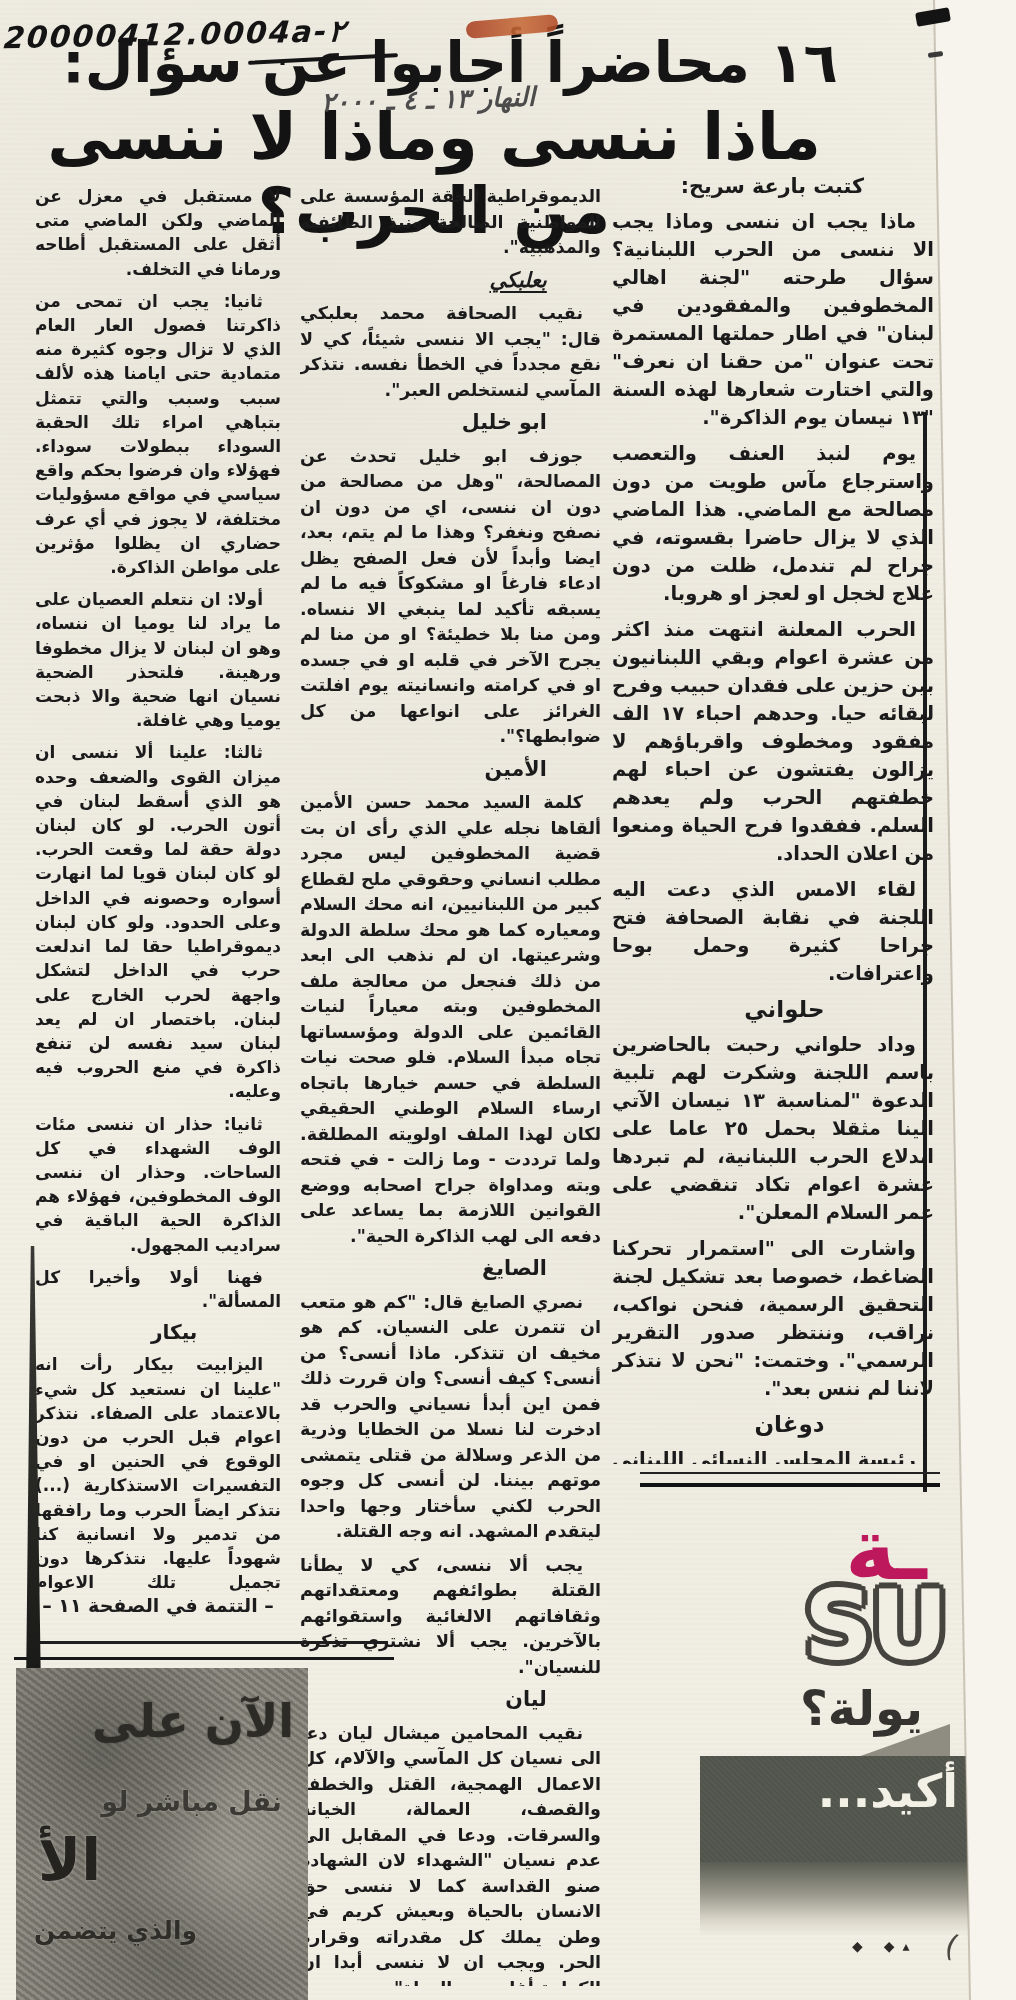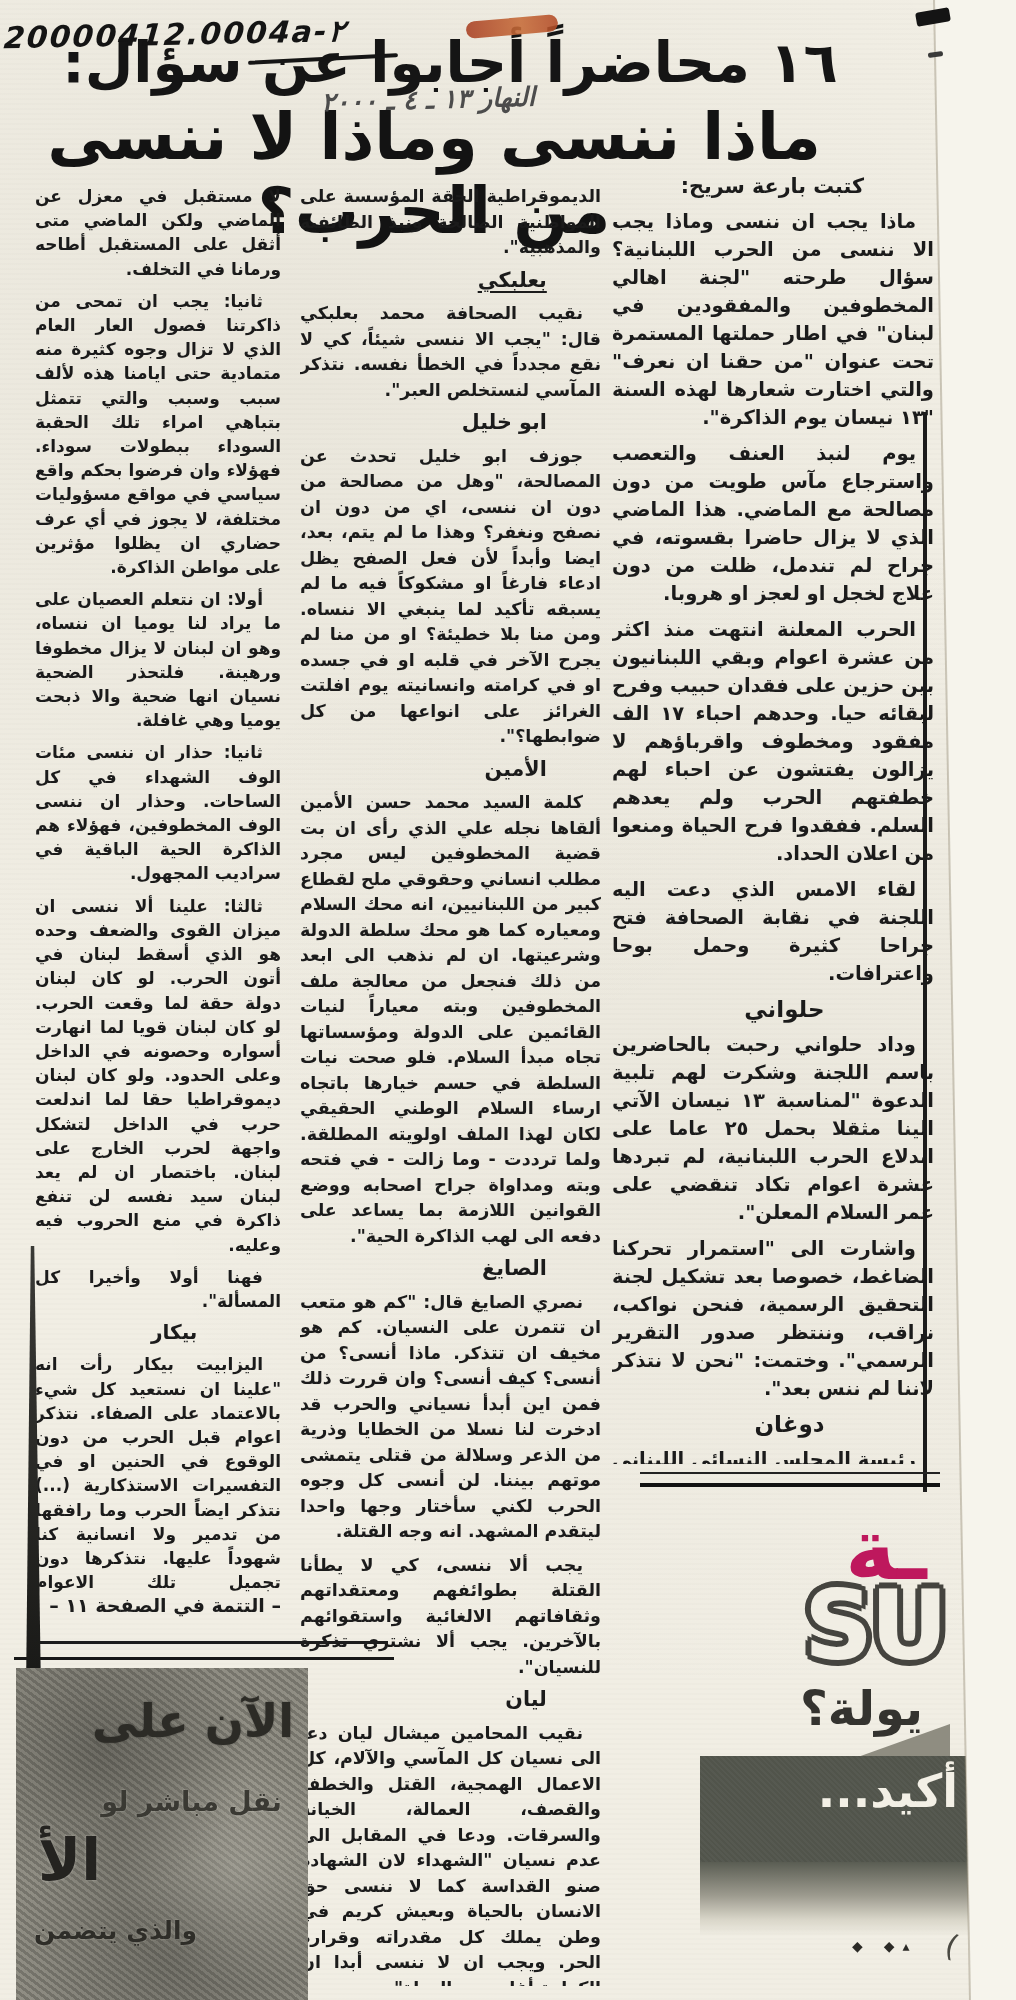--- a/index.html
+++ b/index.html
@@ -37,28 +37,28 @@
   .col{position:absolute;direction:rtl;text-align:justify;overflow:hidden;z-index:10;
        font-weight:700;color:#1b1b1b;}
   .col-right{left:612px;top:172px;width:322px;height:1292px;font-size:19.5px;line-height:28px;}
   .col-mid{left:300px;top:176px;width:301px;height:1810px;font-size:17.5px;line-height:25.5px;}
   .col-left{left:35px;top:176px;width:246px;height:1416px;font-size:17px;line-height:24.2px;}
   .para{margin:8px 0 3px;text-indent:18px;}
   .para.ni{text-indent:0;}
   .byline{font-weight:900;margin:0 70px 5px 0;font-size:1.06em;}
   .subhead{font-weight:900;font-size:1.18em;margin:7px 18% 4px 0;text-align:right;}
   .col-right .subhead,.col-left .subhead{margin-right:34%;}
-  .subhead.u{text-decoration:underline;text-underline-offset:4px;}
+  .subhead.u{text-decoration:underline;text-underline-offset:4px;font-style:italic;}
   
   .col-rule-right{left:923px;top:412px;width:3.5px;height:1080px;background:#1b1b1b;z-index:10;}
   .double-rule-a{left:640px;top:1472px;width:300px;height:2px;background:#232323;z-index:10;}
   .double-rule-b{left:640px;top:1483px;width:300px;height:4px;background:#121212;z-index:10;}
   .rule-under-left{left:38px;top:1641px;width:350px;height:2.5px;background:#1d1d1d;z-index:10;}
   .ad-left-frameline{left:14px;top:1657px;width:380px;height:3px;background:#181818;z-index:10;}
-  .continuation{left:35px;top:1594px;width:246px;direction:rtl;
+  .continuation{left:35px;top:1594px;width:246px;text-align:center;direction:rtl;
     font-size:19px;font-weight:800;z-index:10;}
   
   .scan-wedge{left:26px;top:1246px;width:15px;height:446px;z-index:10;
     background:linear-gradient(180deg,#3a3a36,#181816);
     clip-path:polygon(32% 0,55% 0,100% 100%,0 100%);}
   
   .ad-left{left:16px;top:1668px;width:292px;height:332px;z-index:10;overflow:hidden;
     background:
       radial-gradient(circle at 30% 25%, rgba(40,40,36,.35), transparent 45%),
       radial-gradient(circle at 75% 60%, rgba(235,232,220,.25), transparent 40%),
@@ -137,22 +137,22 @@
       <p class="para">نصري الصايغ قال: "كم هو متعب ان تتمرن على النسيان. كم هو مخيف ان تتذكر. ماذا أنسى؟ من أنسى؟ كيف أنسى؟ وان قررت ذلك فمن اين أبدأ نسياني والحرب قد ادخرت لنا نسلا من الخطايا وذرية من الذعر وسلالة من قتلى يتمشى موتهم بيننا. لن أنسى كل وجوه الحرب لكني سأختار وجها واحدا ليتقدم المشهد. انه وجه القتلة.</p>
       <p class="para">يجب ألا ننسى، كي لا يطأنا القتلة بطوائفهم ومعتقداتهم وثقافاتهم الالغائية واستقوائهم بالآخرين. يجب ألا نشتري تذكرة للنسيان".</p>
       <div class="subhead">ليان</div>
       <p class="para">نقيب المحامين ميشال ليان دعا الى نسيان كل المآسي والآلام، كل الاعمال الهمجية، القتل والخطف والقصف، العمالة، الخيانة والسرقات. ودعا في المقابل الى عدم نسيان "الشهداء لان الشهادة صنو القداسة كما لا ننسى حق الانسان بالحياة وبعيش كريم في وطن يملك كل مقدراته وقراره الحر. ويجب ان لا ننسى أبدا ان الكرامة أغلى من الحياة".</p>
       <div class="subhead u">بومنصف</div>
     </div>
   <div class="col col-left">
       <p class="para ni">لا مستقبل في معزل عن الماضي ولكن الماضي متى أثقل على المستقبل أطاحه ورمانا في التخلف.</p>
       <p class="para">ثانيا: يجب ان تمحى من ذاكرتنا فصول العار العام الذي لا تزال وجوه كثيرة منه متمادية حتى ايامنا هذه لألف سبب وسبب والتي تتمثل بتباهي امراء تلك الحقبة السوداء ببطولات سوداء. فهؤلاء وان فرضوا بحكم واقع سياسي في مواقع مسؤوليات مختلفة، لا يجوز في أي عرف حضاري ان يظلوا مؤثرين على مواطن الذاكرة.</p>
       <p class="para">أولا: ان نتعلم العصيان على ما يراد لنا يوميا ان ننساه، وهو ان لبنان لا يزال مخطوفا ورهينة. فلتحذر الضحية نسيان انها ضحية والا ذبحت يوميا وهي غافلة.</p>
+      <p class="para">ثالثا: علينا ألا ننسى ان ميزان القوى والضعف وحده هو الذي أسقط لبنان في أتون الحرب. لو كان لبنان دولة حقة لما وقعت الحرب. لو كان لبنان قويا لما انهارت أسواره وحصونه في الداخل وعلى الحدود. ولو كان لبنان ديموقراطيا حقا لما اندلعت حرب في الداخل لتشكل واجهة لحرب الخارج على لبنان. باختصار ان لم يعد لبنان سيد نفسه لن تنفع ذاكرة في منع الحروب فيه وعليه.</p>
       <p class="para">ثانيا: حذار ان ننسى مئات الوف الشهداء في كل الساحات. وحذار ان ننسى الوف المخطوفين، فهؤلاء هم الذاكرة الحية الباقية في سراديب المجهول.</p>
-      <p class="para">ثالثا: علينا ألا ننسى ان ميزان القوى والضعف وحده هو الذي أسقط لبنان في أتون الحرب. لو كان لبنان دولة حقة لما وقعت الحرب. لو كان لبنان قويا لما انهارت أسواره وحصونه في الداخل وعلى الحدود. ولو كان لبنان ديموقراطيا حقا لما اندلعت حرب في الداخل لتشكل واجهة لحرب الخارج على لبنان. باختصار ان لم يعد لبنان سيد نفسه لن تنفع ذاكرة في منع الحروب فيه وعليه.</p>
       <p class="para">فهنا أولا وأخيرا كل المسألة".</p>
       <div class="subhead">بيكار</div>
       <p class="para">اليزابيت بيكار رأت انه "علينا ان نستعيد كل شيء بالاعتماد على الصفاء. نتذكر اعوام قبل الحرب من دون الوقوع في الحنين او في التفسيرات الاستذكارية (...) نتذكر ايضاً الحرب وما رافقها من تدمير ولا انسانية كنا شهوداً عليها. نتذكرها دون تجميل تلك الاعوام المشؤومة".</p>
     </div>
 
   <div class="abs col-rule-right"></div>
   <div class="abs double-rule-a"></div>
   <div class="abs double-rule-b"></div>
   <div class="abs continuation">– التتمة في الصفحة ١١ –</div>
   <div class="abs rule-under-left"></div>

